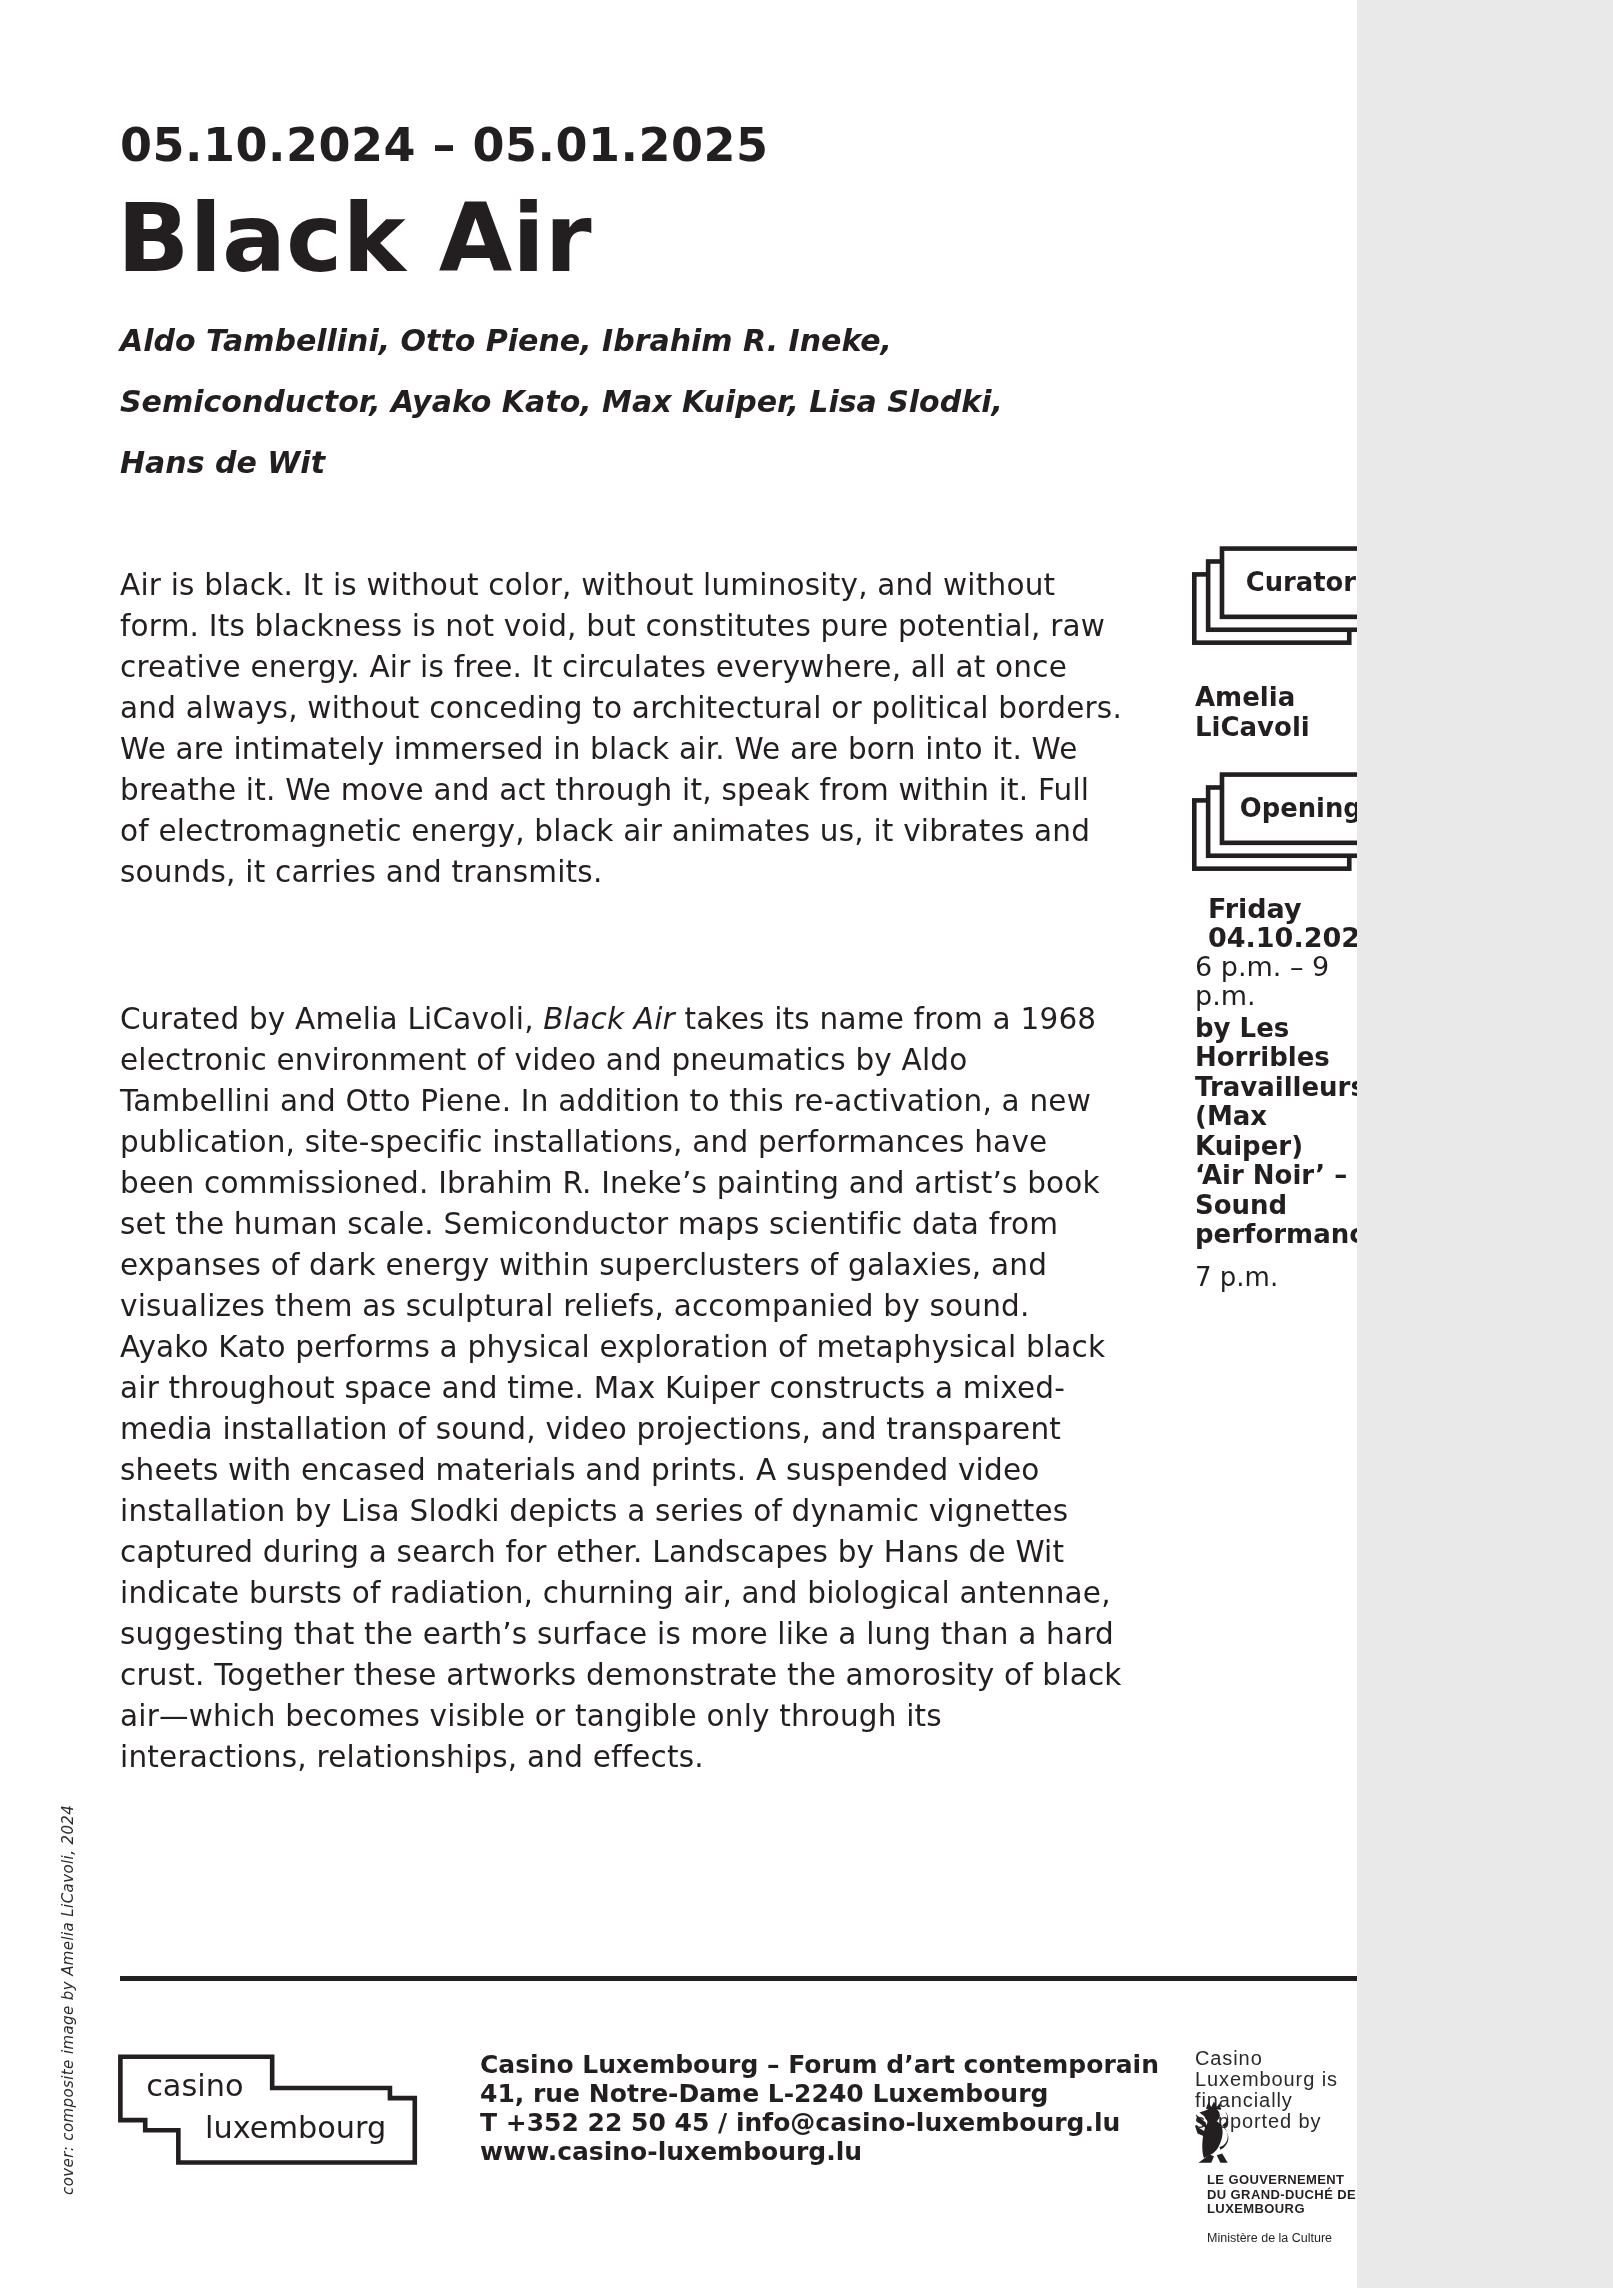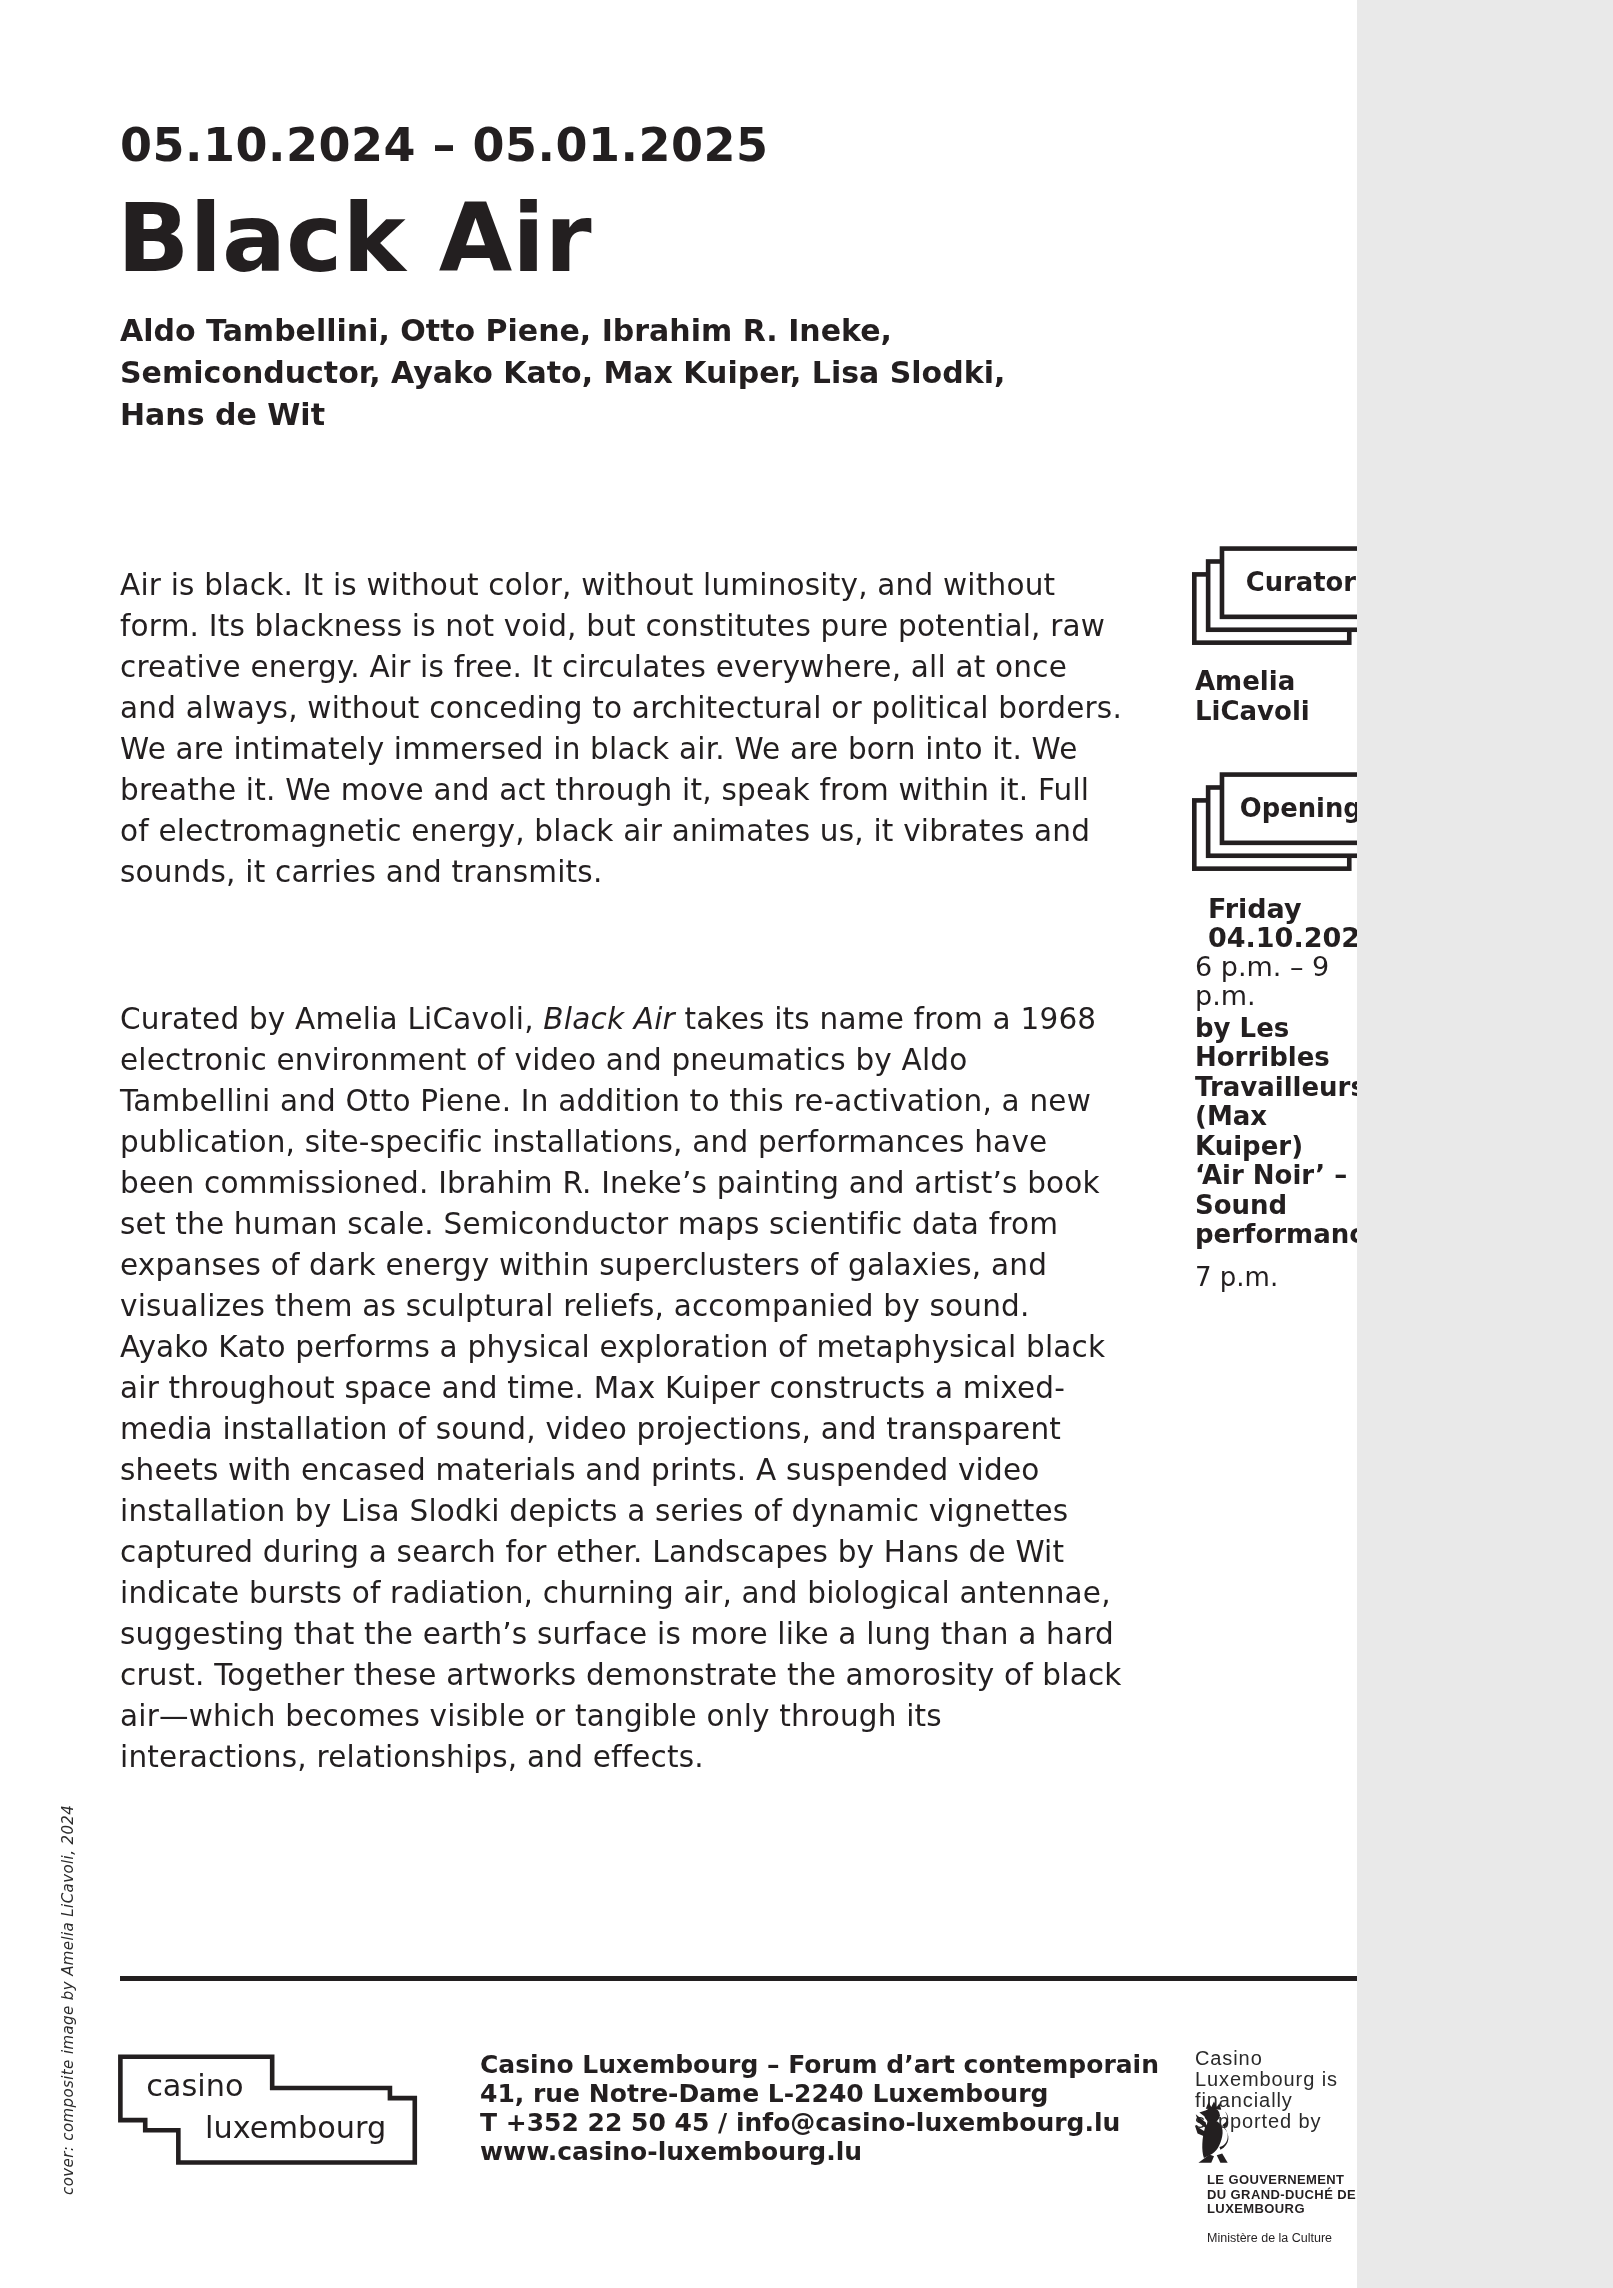--- a/index.html
+++ b/index.html
@@ -17,38 +17,38 @@
   .dates{
     left:120px;top:118px;
     font-size:46px;font-weight:700;letter-spacing:0.5px;
   }
   .title{
     left:117px;top:183px;
     font-size:95px;font-weight:700;letter-spacing:0px;
   }
   .artists{
     left:120px;top:310px;
-    font-size:30px;font-weight:700;line-height:42px;
+    font-size:30px;font-weight:700;line-height:61px;font-style:italic;
   }
   .bodytext{
     left:120px;width:1006px;
     font-size:29.5px;font-weight:400;line-height:41px;
     letter-spacing:0.2px;
   }
   .p1{top:565px;}
   .p2{top:999px;}
   .bodytext .it{font-style:italic;}
 
   .badge rect{fill:#ffffff;stroke:#231f20;stroke-width:5px;}
   .badge text{
     font-family:"DejaVu Sans", sans-serif;
     font-size:28px;font-weight:700;fill:#231f20;text-anchor:middle;
   }
   .curator-name{
-    left:1195px;top:666px;
+    left:1195px;top:682px;
     font-size:26px;font-weight:700;
   }
   .opening-block{
     left:1195px;top:894px;
     font-size:27px;line-height:29px;
   }
   .opening-block .bold{font-weight:700;margin-left:13px;}
   .perf-block{left:1195px;top:1008px;font-size:26px;line-height:29.5px;}
   .perf-bold{font-weight:700;}
   .perf-credit{margin-top:5.5px;}

